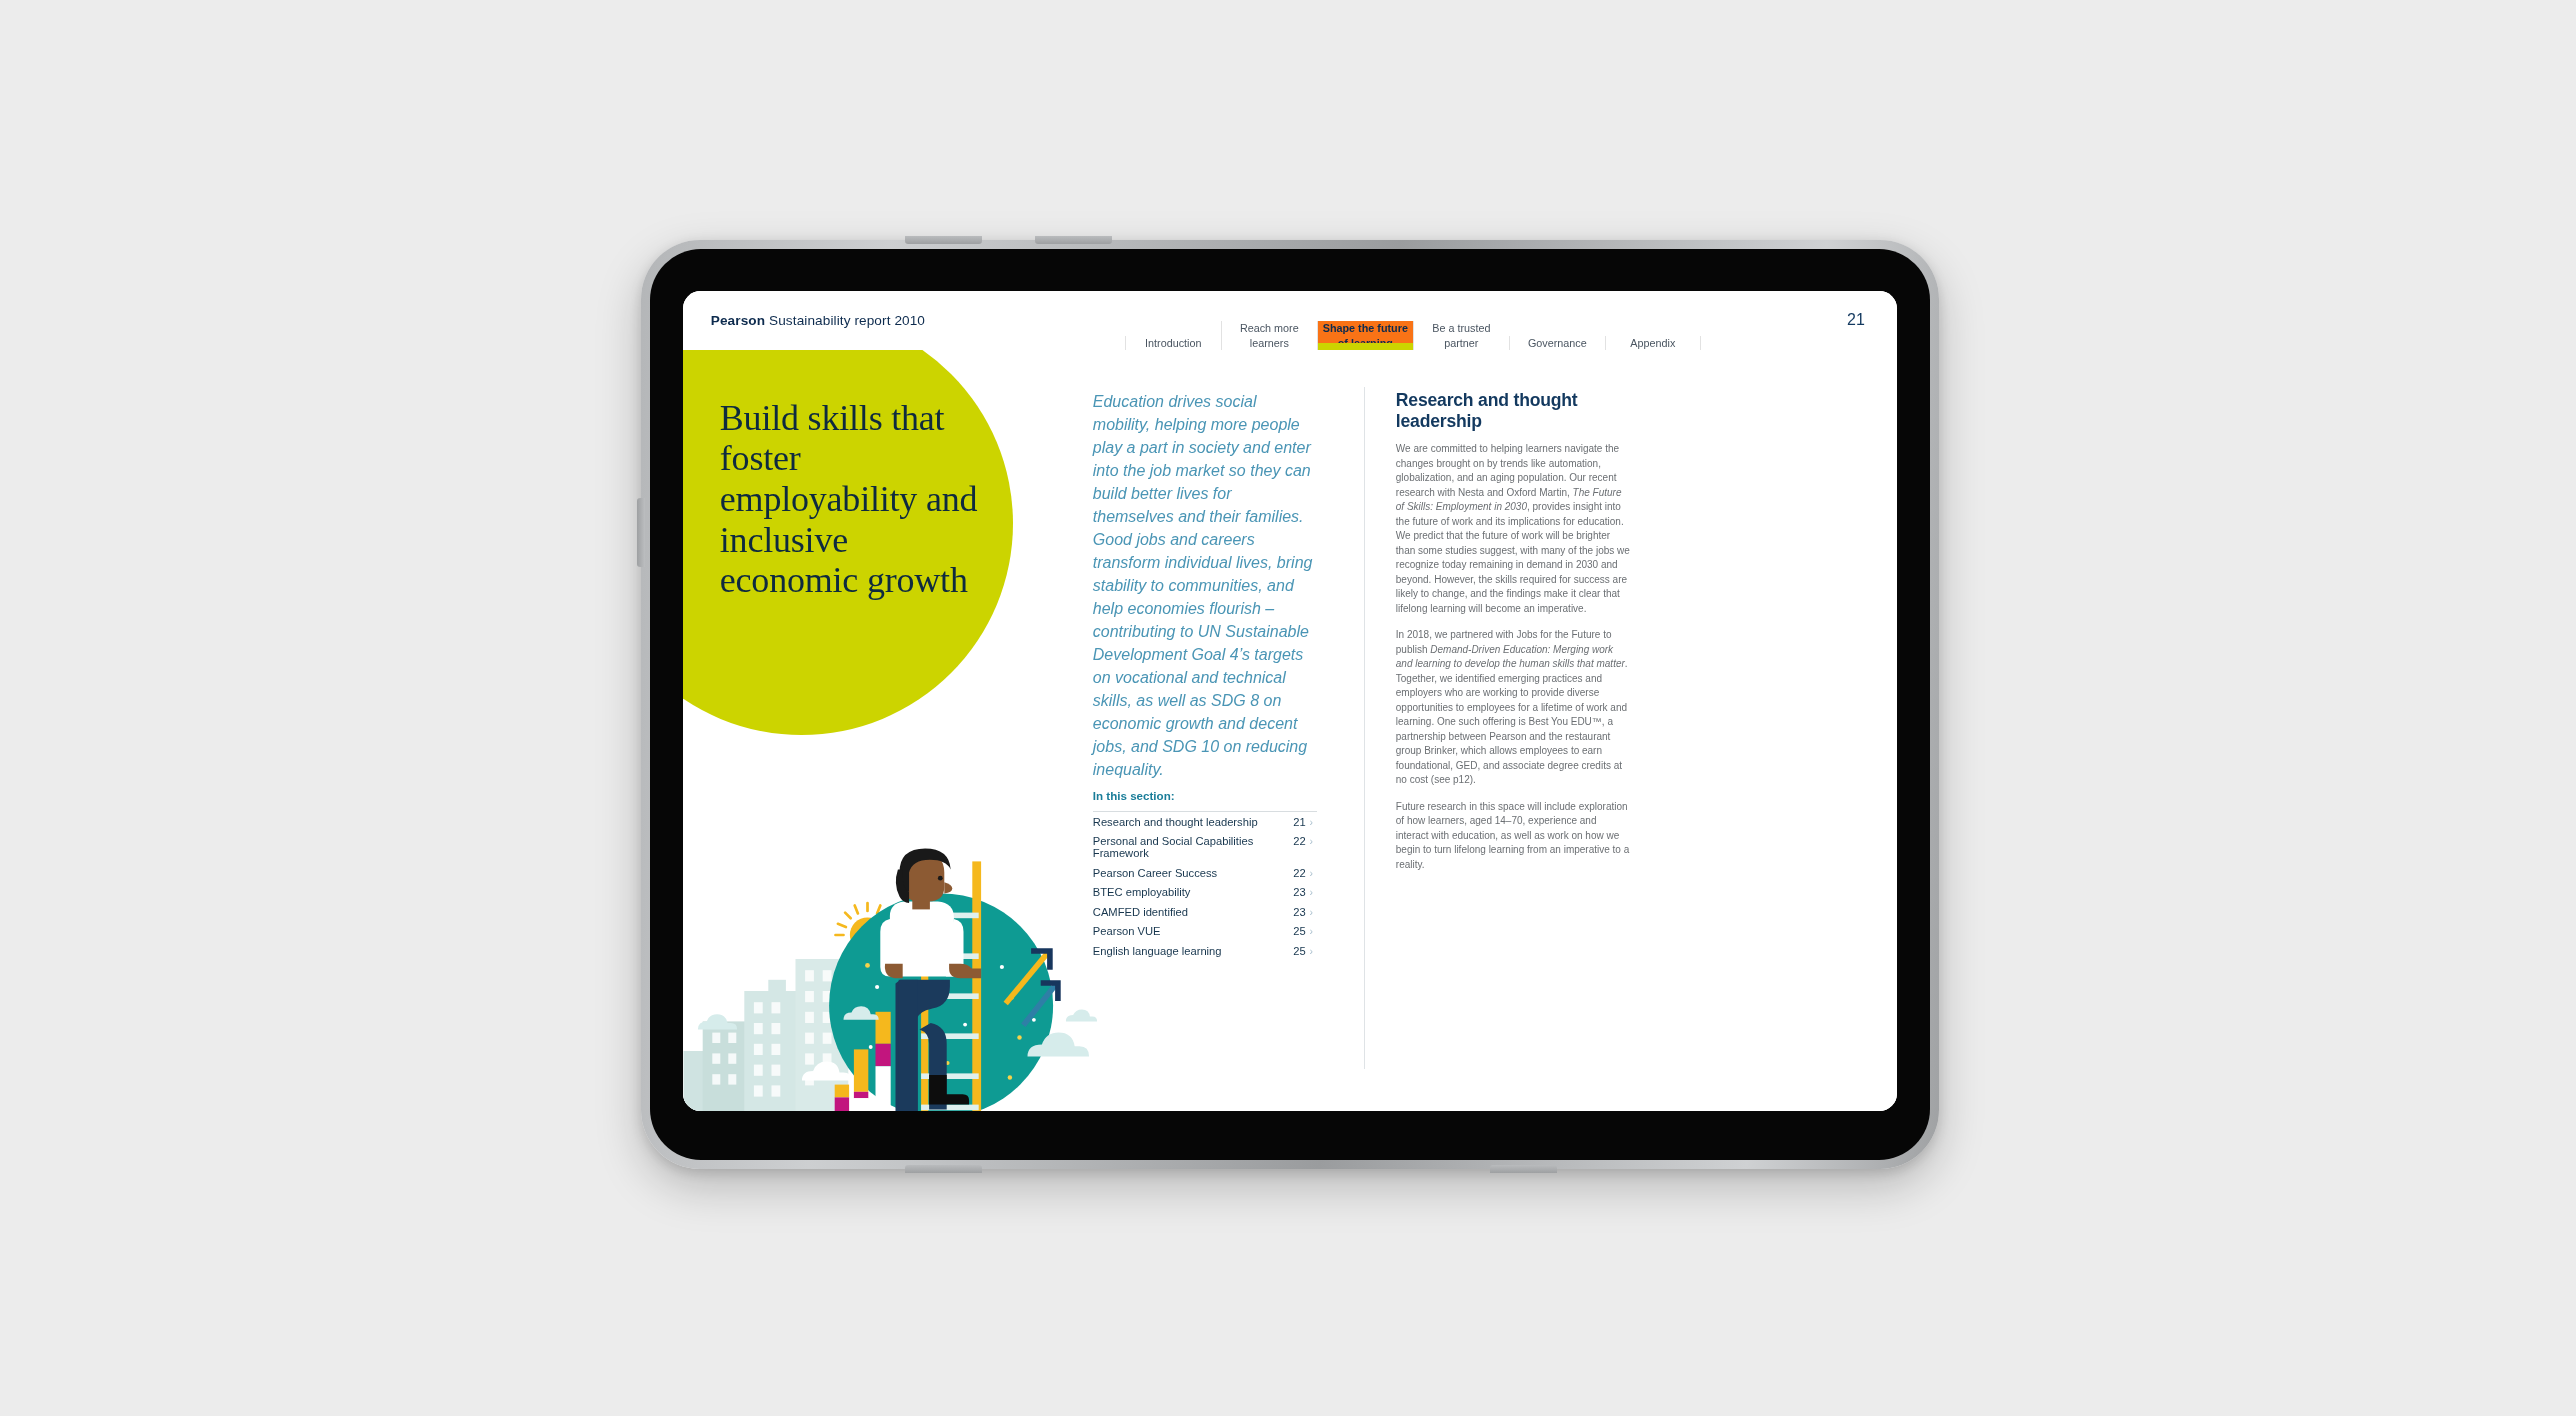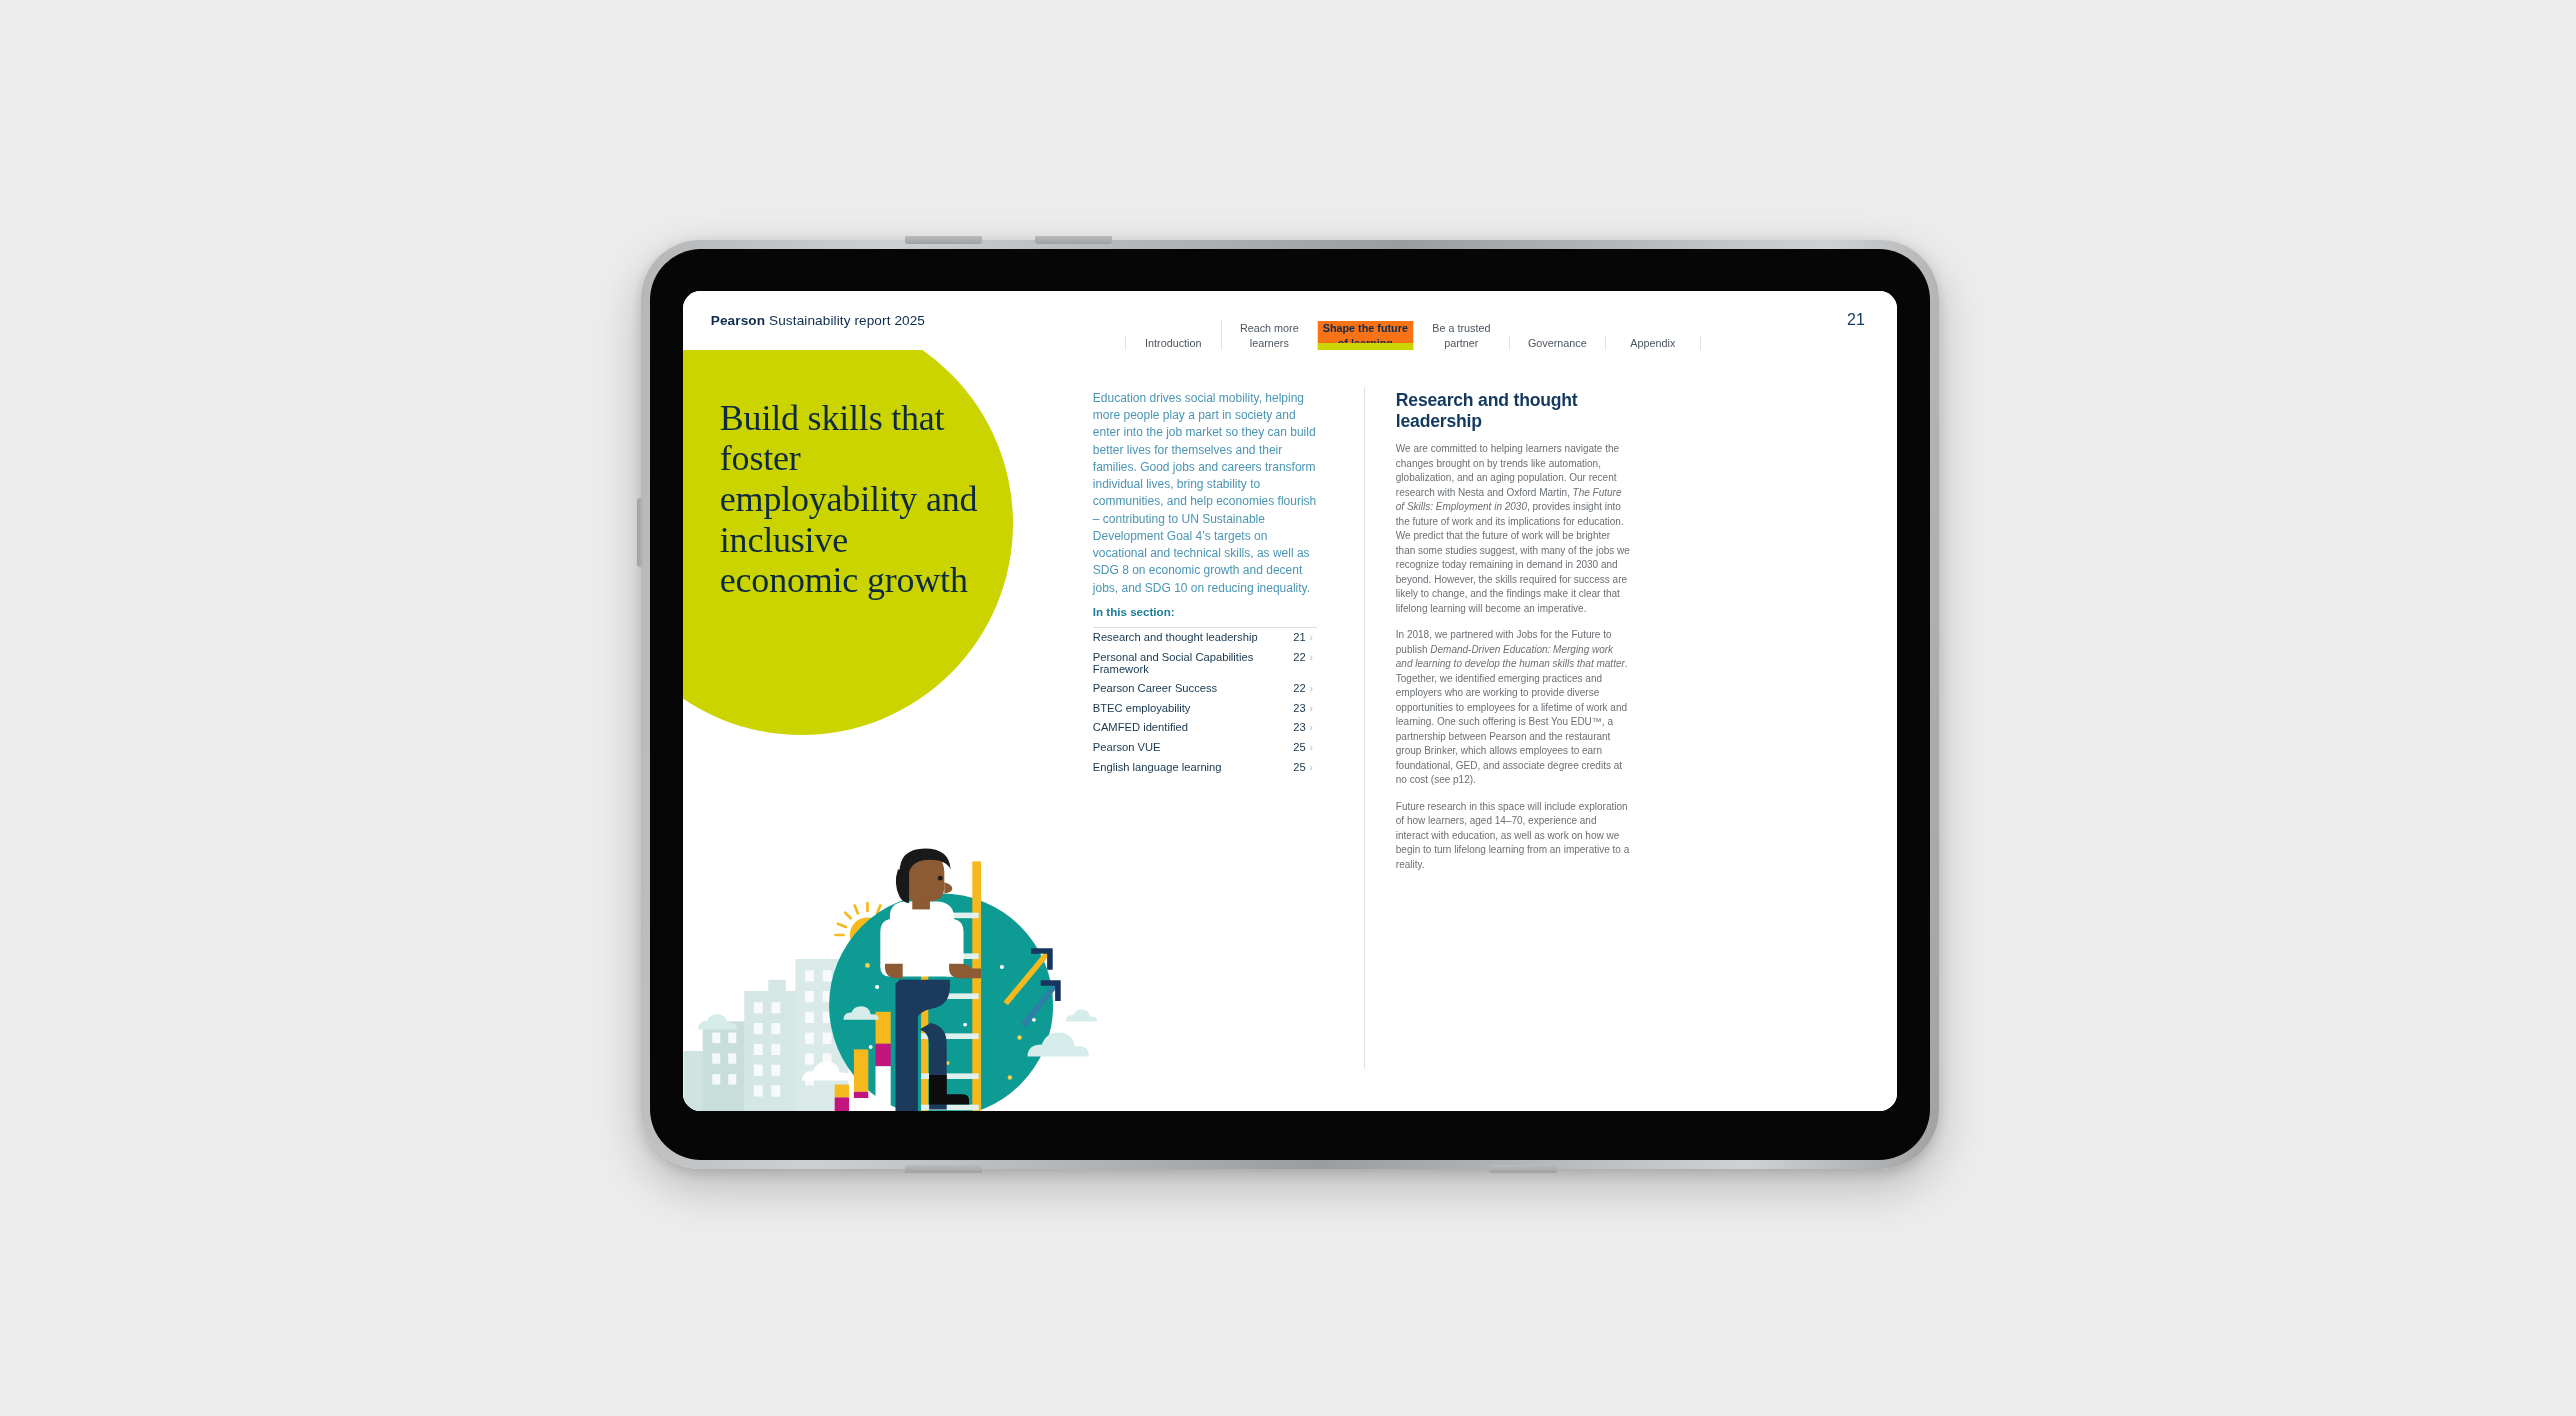--- a/index.html
+++ b/index.html
@@ -114,23 +114,24 @@
     width:417px;height:288px;
   }
 
   
   #center-col{
     position:absolute;
     left:410px;top:40px;
     width:224px;
   }
   #intro-paragraph{
-    font-size:12px;
+    font-size:16px;
     line-height:1.44;
     color:#4a95b5;
+    font-style:italic;
   }
   #toc-heading{
     margin-top:8px;
     font-size:11.6px;font-weight:700;color:#1a7d99;
   }
   #toc-list{margin-top:8.8px;border-top:0.8px solid #d8dde0;}
   .toc-row{
     display:flex;align-items:baseline;
     padding:3.7px 0 3.5px 0;
     font-size:11.2px;
@@ -180,21 +181,21 @@
   <div class="hw-btn" id="btn-side-vol"></div>
   <div class="hw-btn" id="btn-bottom-1"></div>
   <div class="hw-btn" id="btn-bottom-2"></div>
 
   <div id="device-bezel">
     <div id="device-screen">
 
       <div id="page-header">
 
         <div id="brand-block">
-          <div id="brand-title"><b>Pearson</b><span> Sustainability report 2025</span></div>
+          <div id="brand-title"><b>Pearson</b><span> Sustainability report 2010</span></div>
         </div>
 
         <div id="nav-tabs">
           <div class="nav-tab">
             <span>Introduction</span>
           </div>
           <div class="nav-tab">
             <span>Reach more learners</span>
           </div>
           <div class="nav-tab active">

